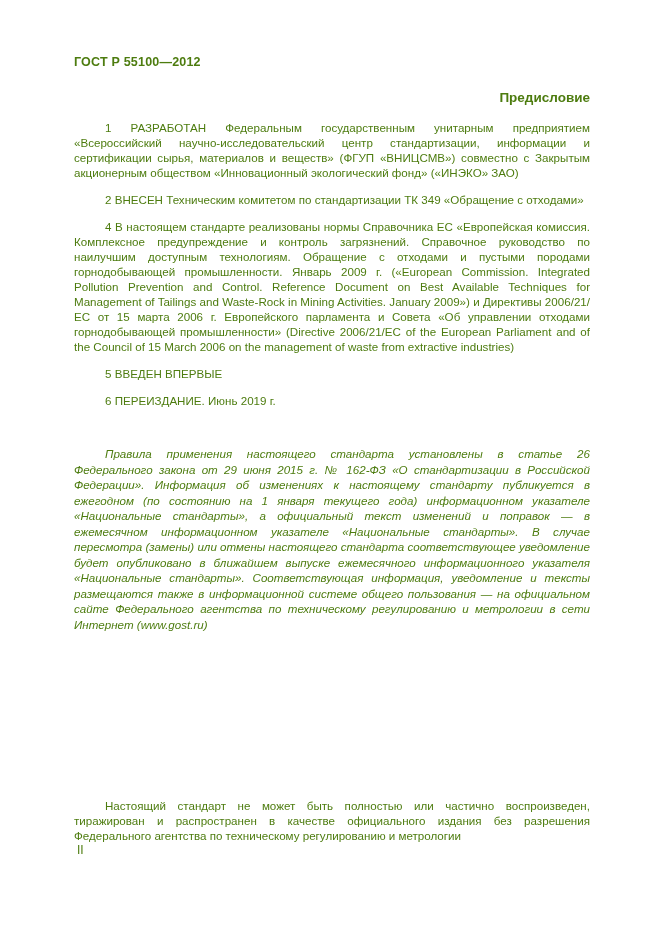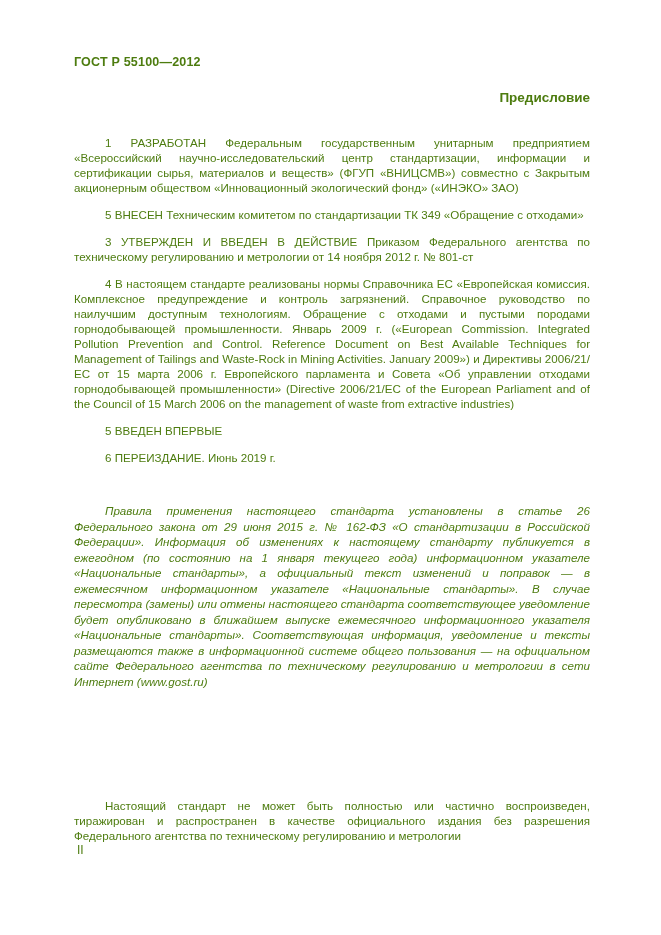--- a/index.html
+++ b/index.html
@@ -34,21 +34,21 @@
     font-size: 13.5px;
     font-weight: bold;
   }
   .para {
     margin: 0;
     font-size: 11.6px;
     line-height: 15px;
     text-align: justify;
     text-indent: 31px;
   }
-  .first-item   { margin-top: 30px; }
+  .first-item   { margin-top: 15px; }
   .item-gap     { margin-top: 12px; }
   .legal-note {
     margin-top: 38px;
     font-style: italic;
     line-height: 15.5px;
   }
   .copyright-line {
     position: absolute;
     top: 776px;
     left: 74px;
@@ -73,23 +73,22 @@
 <body>
 
 <div class="page">
   <div class="content">
     <div class="doc-number">ГОСТ Р 55100—2012</div>
 
     <h1 class="title">Предисловие</h1>
 
     <p class="para first-item">1 РАЗРАБОТАН Федеральным государственным унитарным предприятием «Всероссийский научно-исследовательский центр стандартизации, информации и сертификации сырья, материалов и веществ» (ФГУП «ВНИЦСМВ») совместно с Закрытым акционерным обществом «Инновационный экологический фонд» («ИНЭКО» ЗАО)</p>
 
-    <p class="para item-gap">5 ВНЕСЕН Техническим комитетом по стандартизации ТК 349 «Обращение с отходами»</p>
+    <p class="para item-gap">2 ВНЕСЕН Техническим комитетом по стандартизации ТК 349 «Обращение с отходами»</p>
 
-    <p class="para item-gap">3 УТВЕРЖДЕН И ВВЕДЕН В ДЕЙСТВИЕ Приказом Федерального агентства по техническому регулированию и метрологии от 14 ноября 2012 г. № 801-ст</p>
 
     <p class="para item-gap">4 В настоящем стандарте реализованы нормы Справочника ЕС «Европейская комиссия. Комплексное предупреждение и контроль загрязнений. Справочное руководство по наилучшим доступным технологиям. Обращение с отходами и пустыми породами горнодобывающей промышленности. Январь 2009 г. («European Commission. Integrated Pollution Prevention and Control. Reference Document on Best Available Techniques for Management of Tailings and Waste-Rock in Mining Activities. January 2009») и Директивы 2006/21/ЕС от 15 марта 2006 г. Европейского парламента и Совета «Об управлении отходами горнодобывающей промышленности» (Directive 2006/21/EC of the European Parliament and of the Council of 15 March 2006 on the management of waste from extractive industries)</p>
 
     <p class="para item-gap">5 ВВЕДЕН ВПЕРВЫЕ</p>
 
     <p class="para item-gap">6 ПЕРЕИЗДАНИЕ. Июнь 2019 г.</p>
 
     <p class="para legal-note">Правила применения настоящего стандарта установлены в статье 26 Федерального закона от 29 июня 2015 г. № 162-ФЗ «О стандартизации в Российской Федерации». Информация об изменениях к настоящему стандарту публикуется в ежегодном (по состоянию на 1 января текущего года) информационном указателе «Национальные стандарты», а официальный текст изменений и поправок — в ежемесячном информационном указателе «Национальные стандарты». В случае пересмотра (замены) или отмены настоящего стандарта соответствующее уведомление будет опубликовано в ближайшем выпуске ежемесячного информационного указателя «Национальные стандарты». Соответствующая информация, уведомление и тексты размещаются также в информационной системе общего пользования — на официальном сайте Федерального агентства по техническому регулированию и метрологии в сети Интернет (www.gost.ru)</p>
   </div>
 

